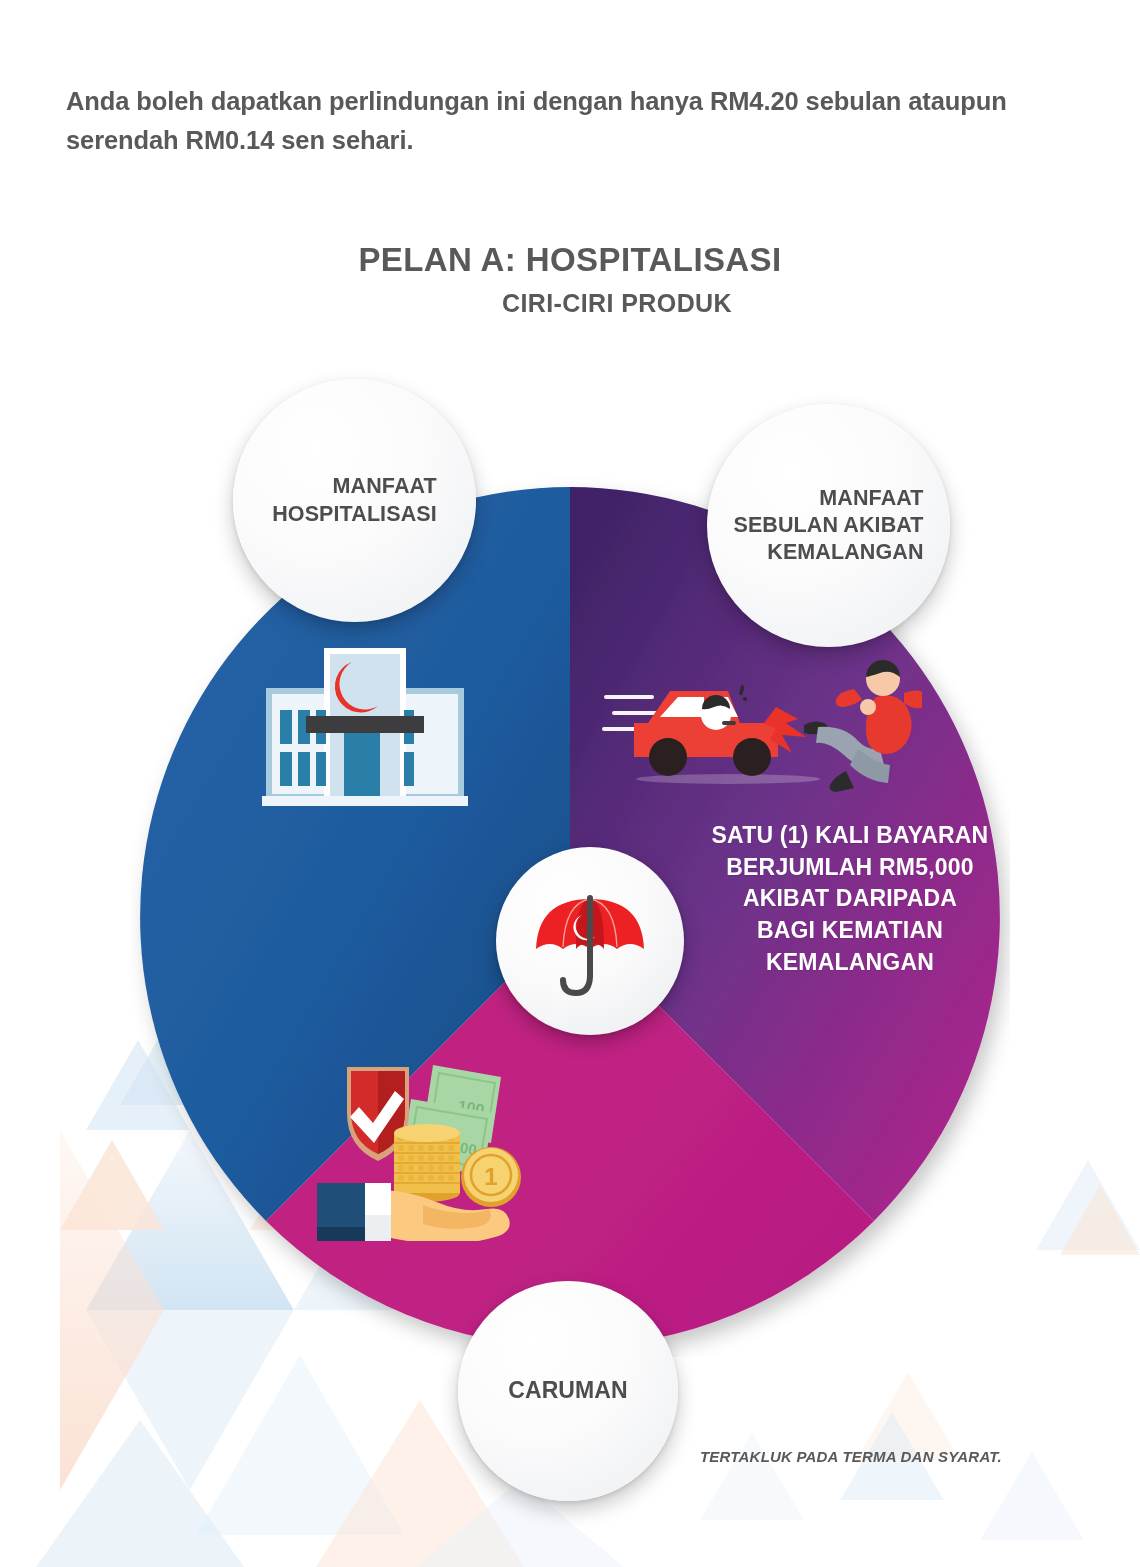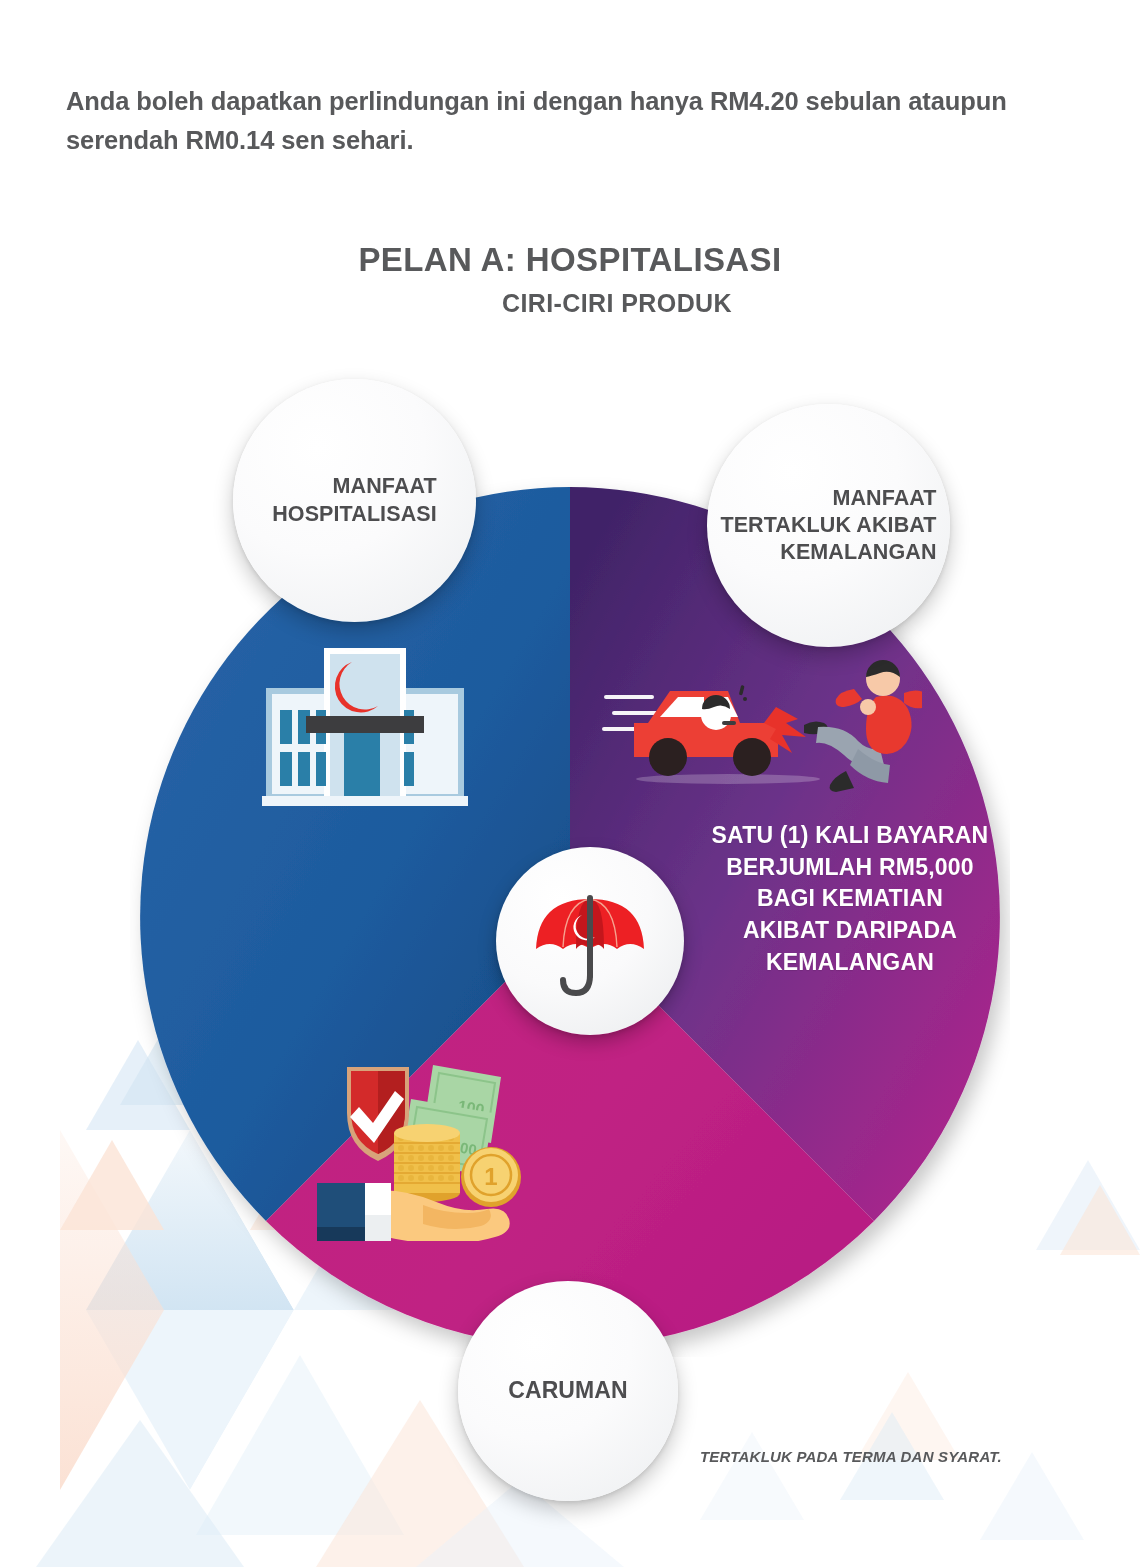--- a/index.html
+++ b/index.html
@@ -232,22 +232,22 @@
       </g>
     </svg>
   </div>
 
   <div id="label-hosp" class="wedge-label">
   </div>
 
   <div id="label-death" class="wedge-label">
     <div>SATU (1) KALI BAYARAN</div>
     <div>BERJUMLAH RM5,000</div>
+    <div>AKIBAT DARIPADA</div>
     <div>BAGI KEMATIAN</div>
-    <div>AKIBAT DARIPADA</div>
     <div>KEMALANGAN</div>
   </div>
 
 
   <svg id="icon-hospital" width="214" height="172" viewBox="0 0 214 172">
 
     <rect x="8" y="48" width="72" height="112" fill="#a8cadf"></rect>
     <rect x="14" y="54" width="60" height="100" fill="#eef5fa"></rect>
 
     <rect x="134" y="48" width="72" height="112" fill="#a8cadf"></rect>
@@ -402,21 +402,21 @@
   <div id="bubble-hosp" class="bubble">
     <div class="bubble-text">
       <div>MANFAAT</div>
       <div>HOSPITALISASI</div>
     </div>
   </div>
 
   <div id="bubble-death" class="bubble">
     <div class="bubble-text">
       <div>MANFAAT</div>
-      <div>TERTAKLUK AKIBAT</div>
+      <div>SEBULAN AKIBAT</div>
       <div>KEMALANGAN</div>
     </div>
   </div>
 
   <div id="bubble-contrib" class="bubble">
     <div class="bubble-text">CARUMAN</div>
   </div>
 
   <div id="bubble-center">
     <svg width="128" height="128" viewBox="0 0 128 128">

